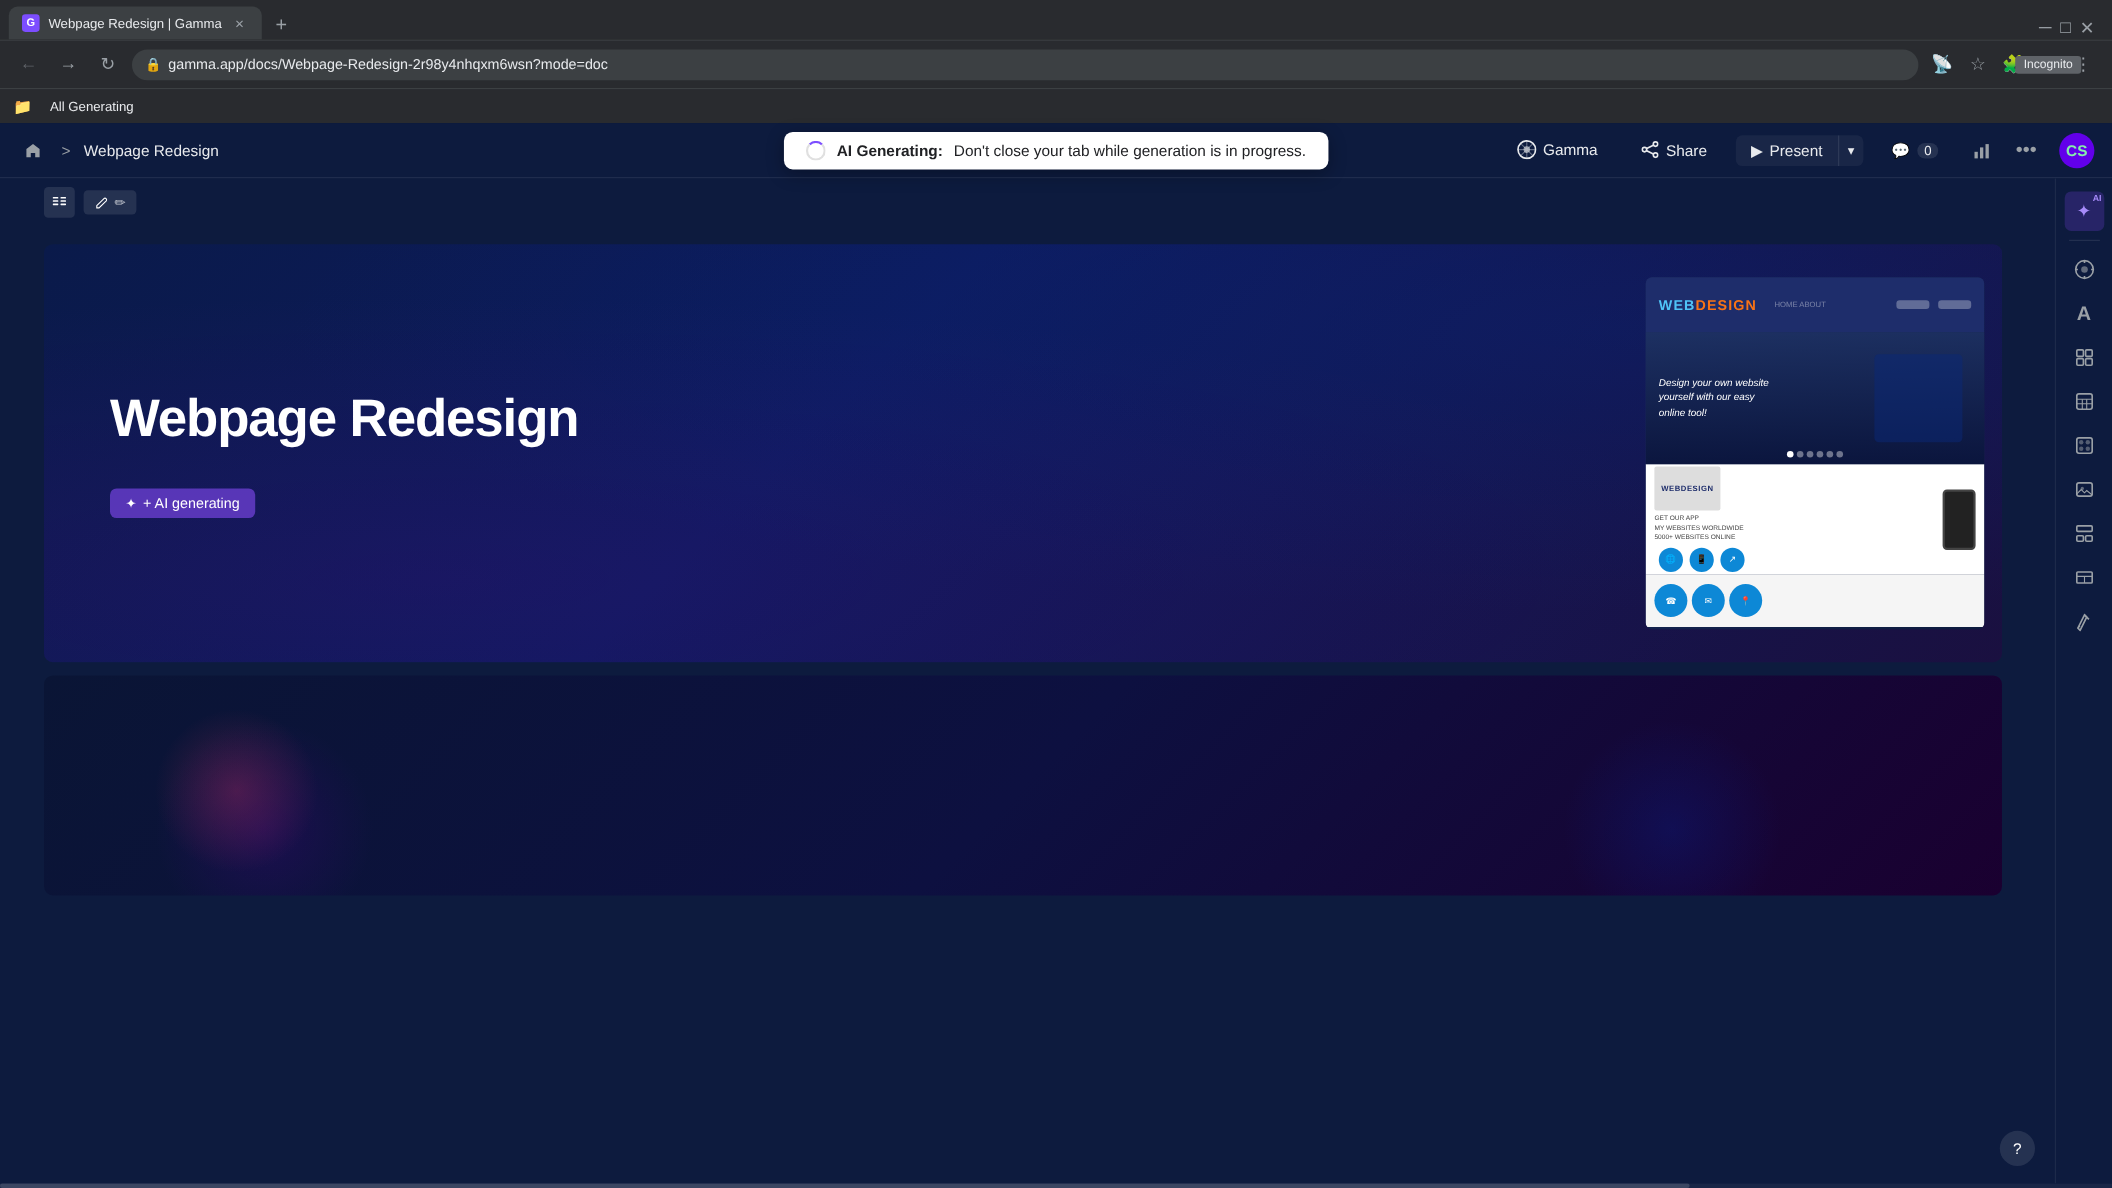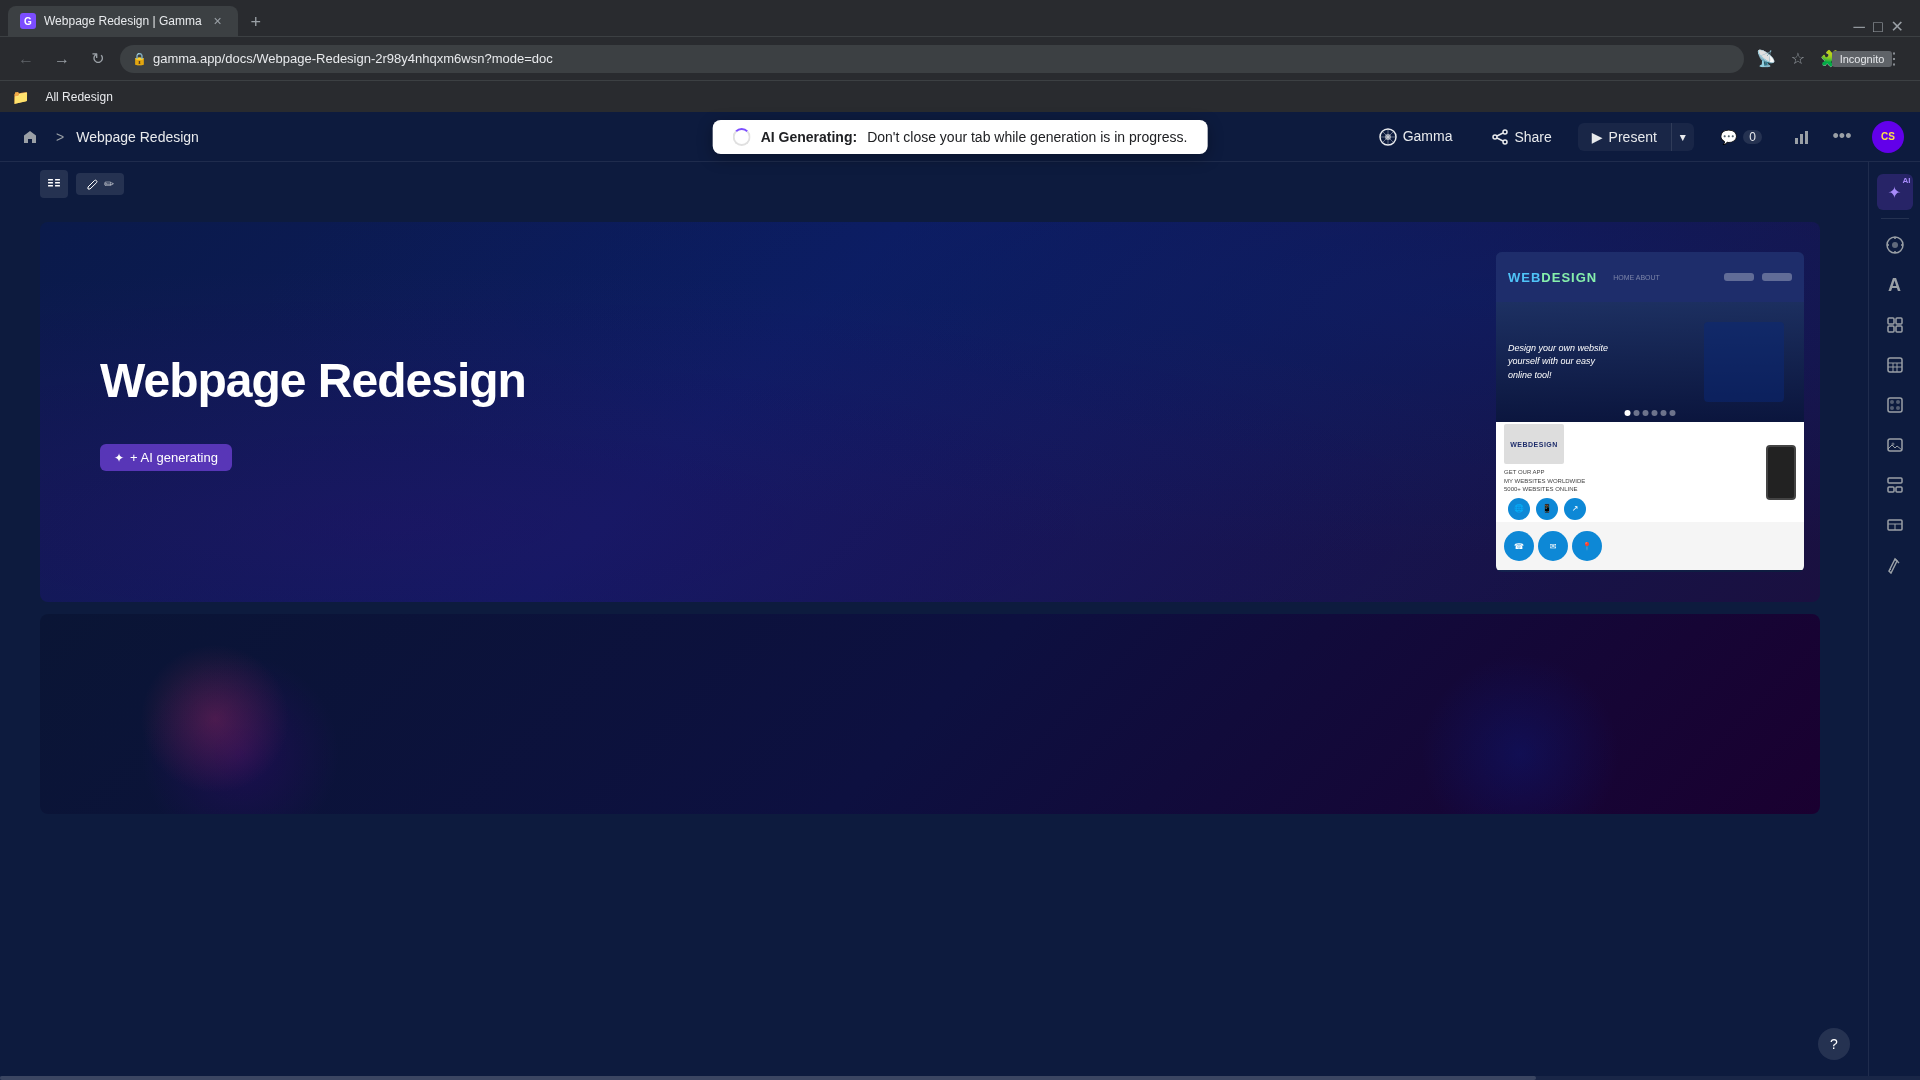--- a/index.html
+++ b/index.html
@@ -202,21 +202,21 @@
       color:#e8eaed;font-size:14px;cursor:pointer;
     }
     .comment-count {
       background:rgba(255,255,255,0.1);
       border-radius:10px;padding:0 6px;font-size:12px;
     }
     .avatar {
       width:32px;height:32px;
       border-radius:50%;
       background:#6200ea;
-      color:#fde047;font-size:10px;font-weight:600;
+      color:#86efac;font-size:14px;font-weight:600;
       display:flex;align-items:center;justify-content:center;
       cursor:pointer;margin-left:4px;
     }
 
     
     .main-content {
       flex:1;
       position:relative;
       overflow:hidden;
     }
@@ -511,21 +511,21 @@
       <div class="nav-action-btn">🧩</div>
       <div class="nav-action-btn">
         <span class="incognito-badge">Incognito</span>
       </div>
       <div class="nav-action-btn">⋮</div>
     </div>
   </div>
 
   <div class="bookmarks-bar">
     <span class="bookmark-icon">📁</span>
-    <span class="bookmark-label">All Redesign</span>
+    <span class="bookmark-label">All Generating</span>
   </div>
 </div>
 
 <div class="app-wrapper">
 
   <div class="app-toolbar">
     <div class="home-btn">
       <svg width="16" height="16" viewBox="0 0 16 16" fill="none" xmlns="http://www.w3.org/2000/svg">
         <path d="M2 6.5L8 2L14 6.5V14H10V10H6V14H2V6.5Z" fill="#9aa0a6"></path>
       </svg>
@@ -623,21 +623,21 @@
             <span>+ AI generating</span>
           </div>
         </div>
 
         <div class="slide-image-right">
 
           <div class="webdesign-mockup">
 
             <div class="mockup-top">
               <span class="mockup-logo">
-                <span>WEB</span><span style="color:#86efac;margin-top:48px;">DESIGN</span>
+                <span>WEB</span><span style="color:#f97316;margin-top:48px;">DESIGN</span>
               </span>
               <div style="font-size:7px;color:rgba(255,255,255,0.4);margin-left:8px;">HOME ABOUT</div>
               <div class="mockup-nav">
                 <div class="mockup-nav-item"></div>
                 <div class="mockup-nav-item"></div>
               </div>
             </div>
 
             <div class="mockup-hero">
               <div style="flex:1">

